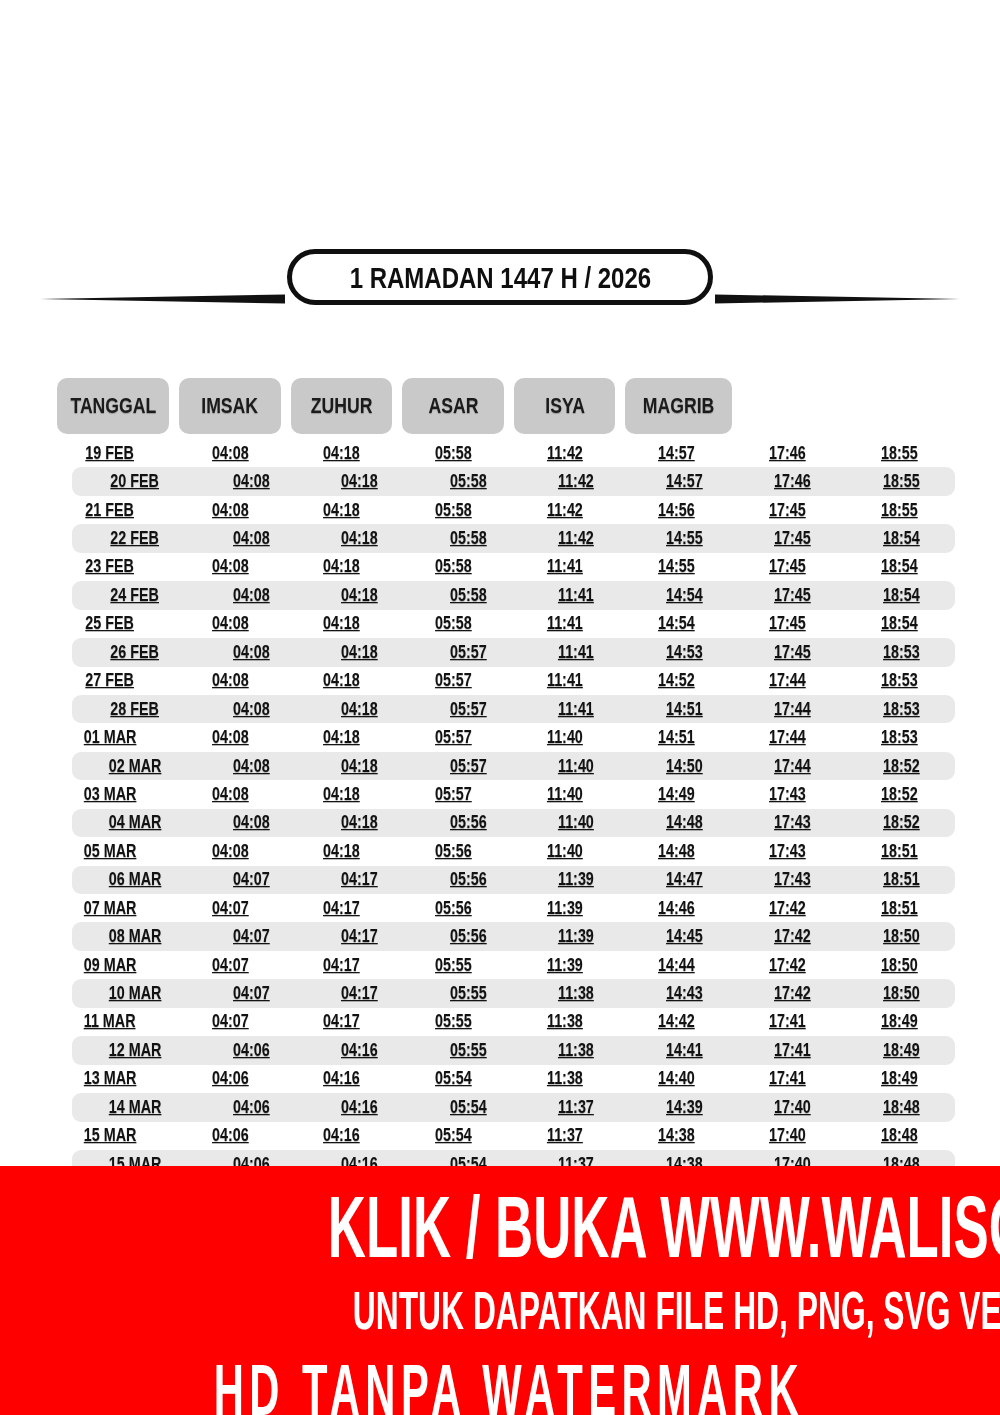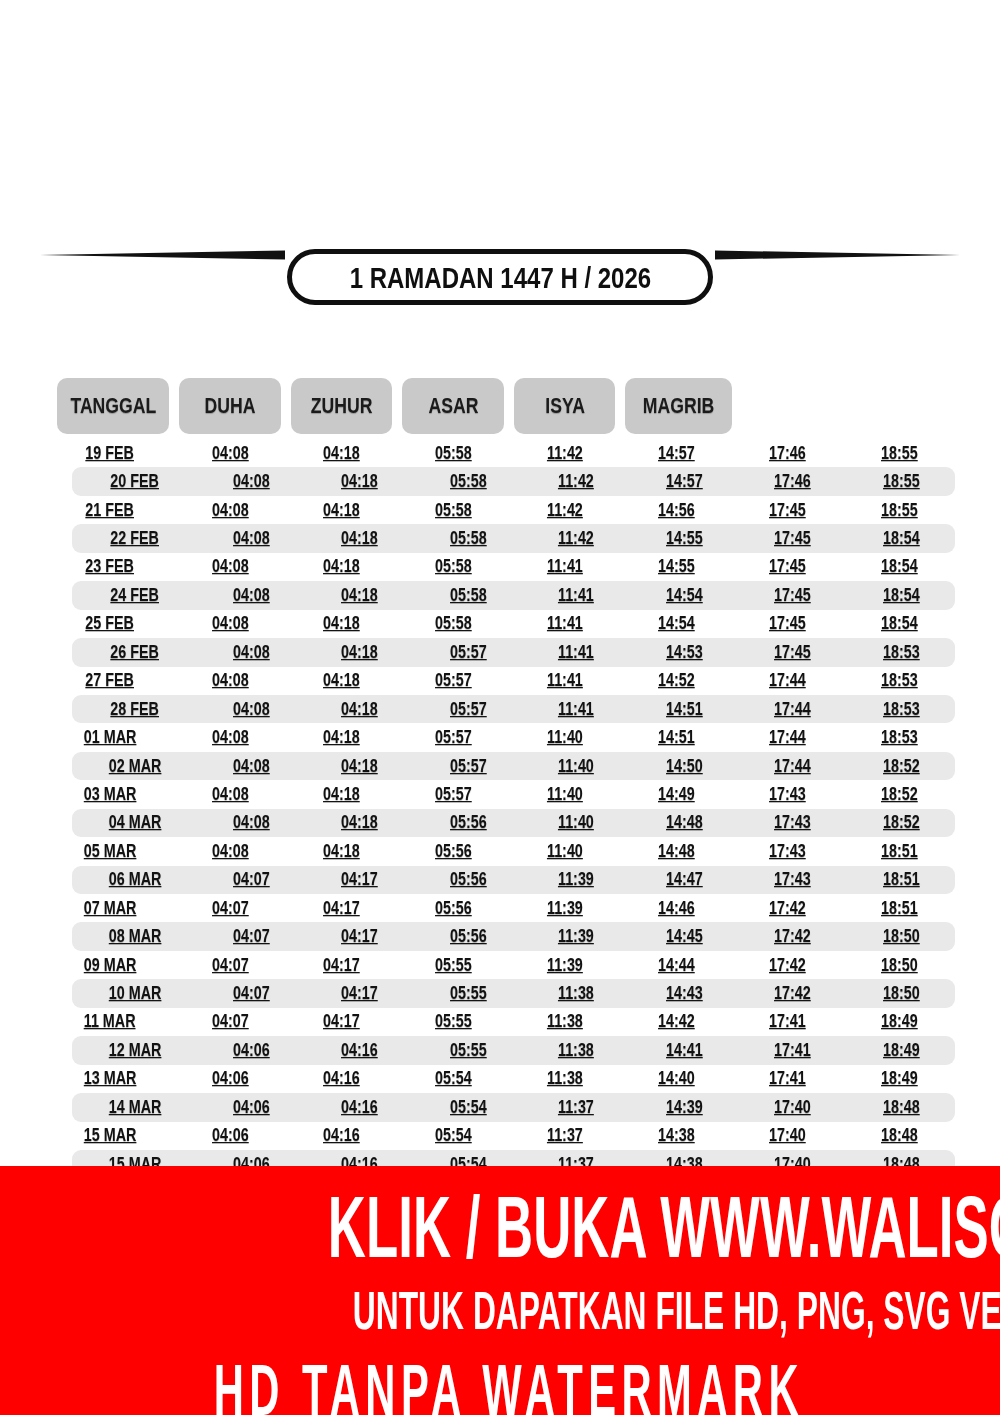--- a/index.html
+++ b/index.html
@@ -20,21 +20,21 @@
   .cx80{transform:scaleX(.80);}
   .cx82{transform:scaleX(.82);}
   .cx102{transform:scaleX(1.02);}
 
   
   .title-block{position:absolute;top:44px;left:0;width:100%;text-align:center;line-height:1;}
   .title-l1{font-family:"Liberation Serif",serif;font-weight:bold;font-variant:small-caps;font-size:130px;color:#161616;}
   .title-l2{font-family:"Liberation Serif",serif;font-weight:bold;font-variant:small-caps;font-size:114px;color:#161616;margin-top:4px;letter-spacing:1px;}
 
   
-  .badge-row{position:absolute;top:249px;left:0;width:100%;display:flex;align-items:flex-start;justify-content:center;}
+  .badge-row{position:absolute;top:249px;left:0;width:100%;display:flex;align-items:flex-end;justify-content:center;}
   .taper{flex:0 0 auto;display:block;}
   .badge{
     flex:0 0 auto;
     border:5px solid #0f0f0f;border-radius:30px;background:#fff;
     padding:7px 20px 6px 20px;margin:0 2px;
     font-weight:bold;font-size:30px;line-height:1.1;color:#0f0f0f;
   }
 
   
   .subtitle{position:absolute;top:316px;left:0;width:100%;text-align:center;font-weight:bold;font-size:33px;color:#181818;}
@@ -90,21 +90,21 @@
 
   <div class="table-wrap">
     <div class="thead">
         <div class="hcell">
           <div class="hbg">
             <span class="cx82">TANGGAL</span>
           </div>
         </div>
         <div class="hcell">
           <div class="hbg">
-            <span class="cx82">DUHA</span>
+            <span class="cx82">IMSAK</span>
           </div>
         </div>
         <div class="hcell">
           <div class="hbg">
             <span class="cx82">ZUHUR</span>
           </div>
         </div>
         <div class="hcell">
           <div class="hbg">
             <span class="cx82">ASAR</span>

